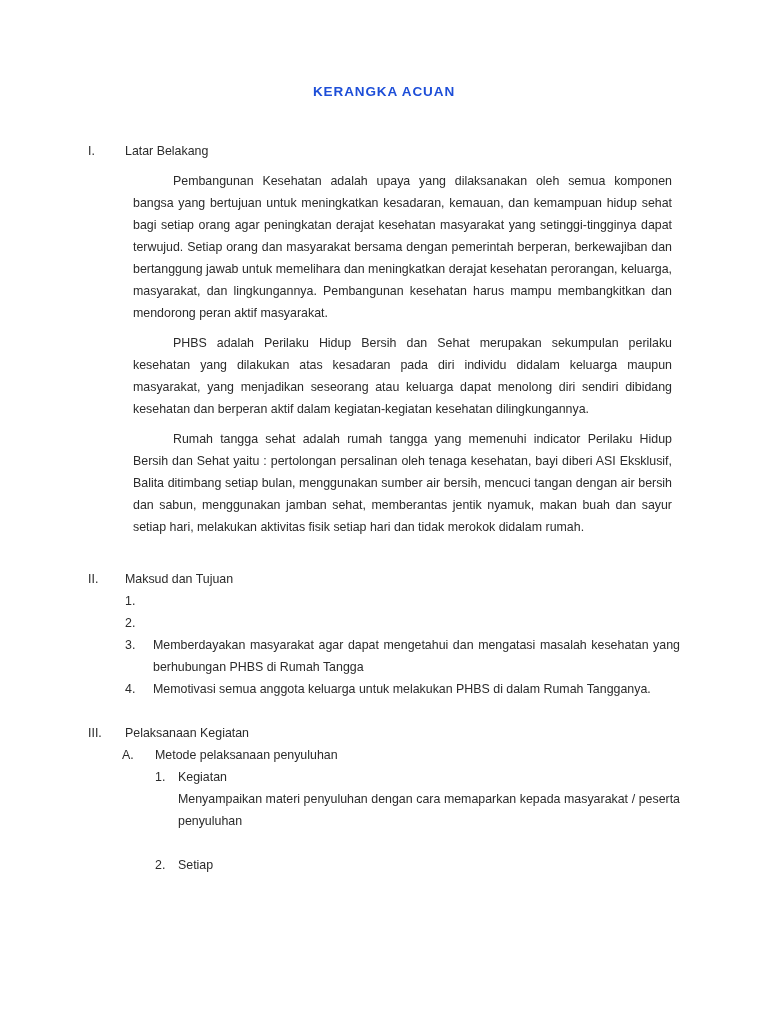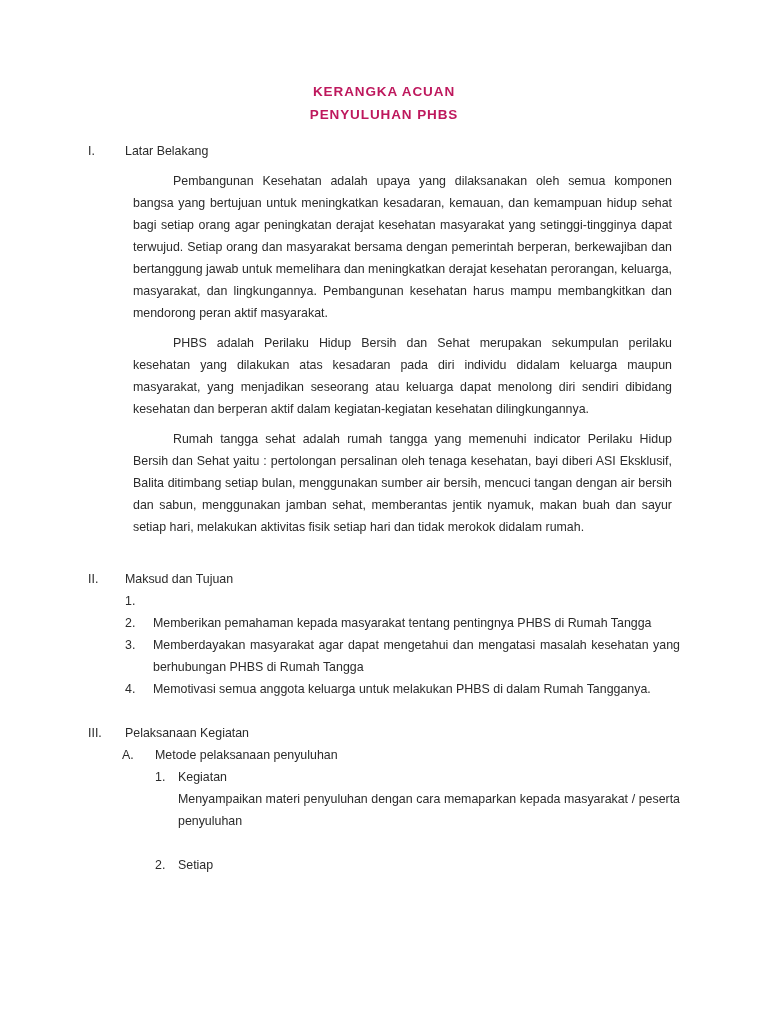--- a/index.html
+++ b/index.html
@@ -31,21 +31,21 @@
     top: 80px;
     left: 88px;
     width: 592px;
     text-align: center;
   }
   .title-line {
     font-size: 13.5px;
     font-weight: bold;
     letter-spacing: 0.9px;
     line-height: 23px;
-    color: #be185d;
+    color: #1d4ed8;
     white-space: nowrap;
   }
 
   
   .body-area {
     position: absolute;
     top: 140px;
     left: 88px;
     width: 592px;
     font-size: 12.4px;
@@ -124,21 +124,20 @@
 
   .gap-line { height: 22px; }
 </style>
 </head>
 <body>
 
 <div class="page">
 
   <div class="title-block">
     <div class="title-line">KERANGKA ACUAN</div>
-    <div class="title-line">PENYULUHAN PHBS</div>
   </div>
 
   <div class="body-area">
 
     <div class="section">
       <div class="section-head">
         <span class="section-marker">I.</span>
         <span class="section-title">Latar Belakang</span>
       </div>
       <p class="para">Pembangunan Kesehatan adalah upaya yang dilaksanakan oleh semua komponen bangsa yang bertujuan untuk meningkatkan kesadaran, kemauan, dan kemampuan hidup sehat bagi setiap orang agar peningkatan derajat kesehatan masyarakat yang setinggi-tingginya dapat terwujud. Setiap orang dan masyarakat bersama dengan pemerintah berperan, berkewajiban dan bertanggung jawab untuk memelihara dan meningkatkan derajat kesehatan perorangan, keluarga, masyarakat, dan lingkungannya. Pembangunan kesehatan harus mampu membangkitkan dan mendorong peran aktif masyarakat.</p>
@@ -152,21 +151,20 @@
       <div class="section-head">
         <span class="section-marker">II.</span>
         <span class="section-title">Maksud dan Tujuan</span>
       </div>
       <ul class="list">
         <li class="list-item lvl-1">
           <span class="item-marker">1.</span>
         </li>
         <li class="list-item lvl-1">
           <span class="item-marker">2.</span>
-          <span class="item-text">Memberikan pemahaman kepada masyarakat tentang pentingnya PHBS di Rumah Tangga</span>
         </li>
         <li class="list-item lvl-1">
           <span class="item-marker">3.</span>
           <span class="item-text">Memberdayakan masyarakat agar dapat mengetahui dan mengatasi masalah kesehatan yang berhubungan PHBS di Rumah Tangga</span>
         </li>
         <li class="list-item lvl-1">
           <span class="item-marker">4.</span>
           <span class="item-text">Memotivasi semua anggota keluarga untuk melakukan PHBS di dalam Rumah Tangganya.</span>
         </li>
       </ul>

